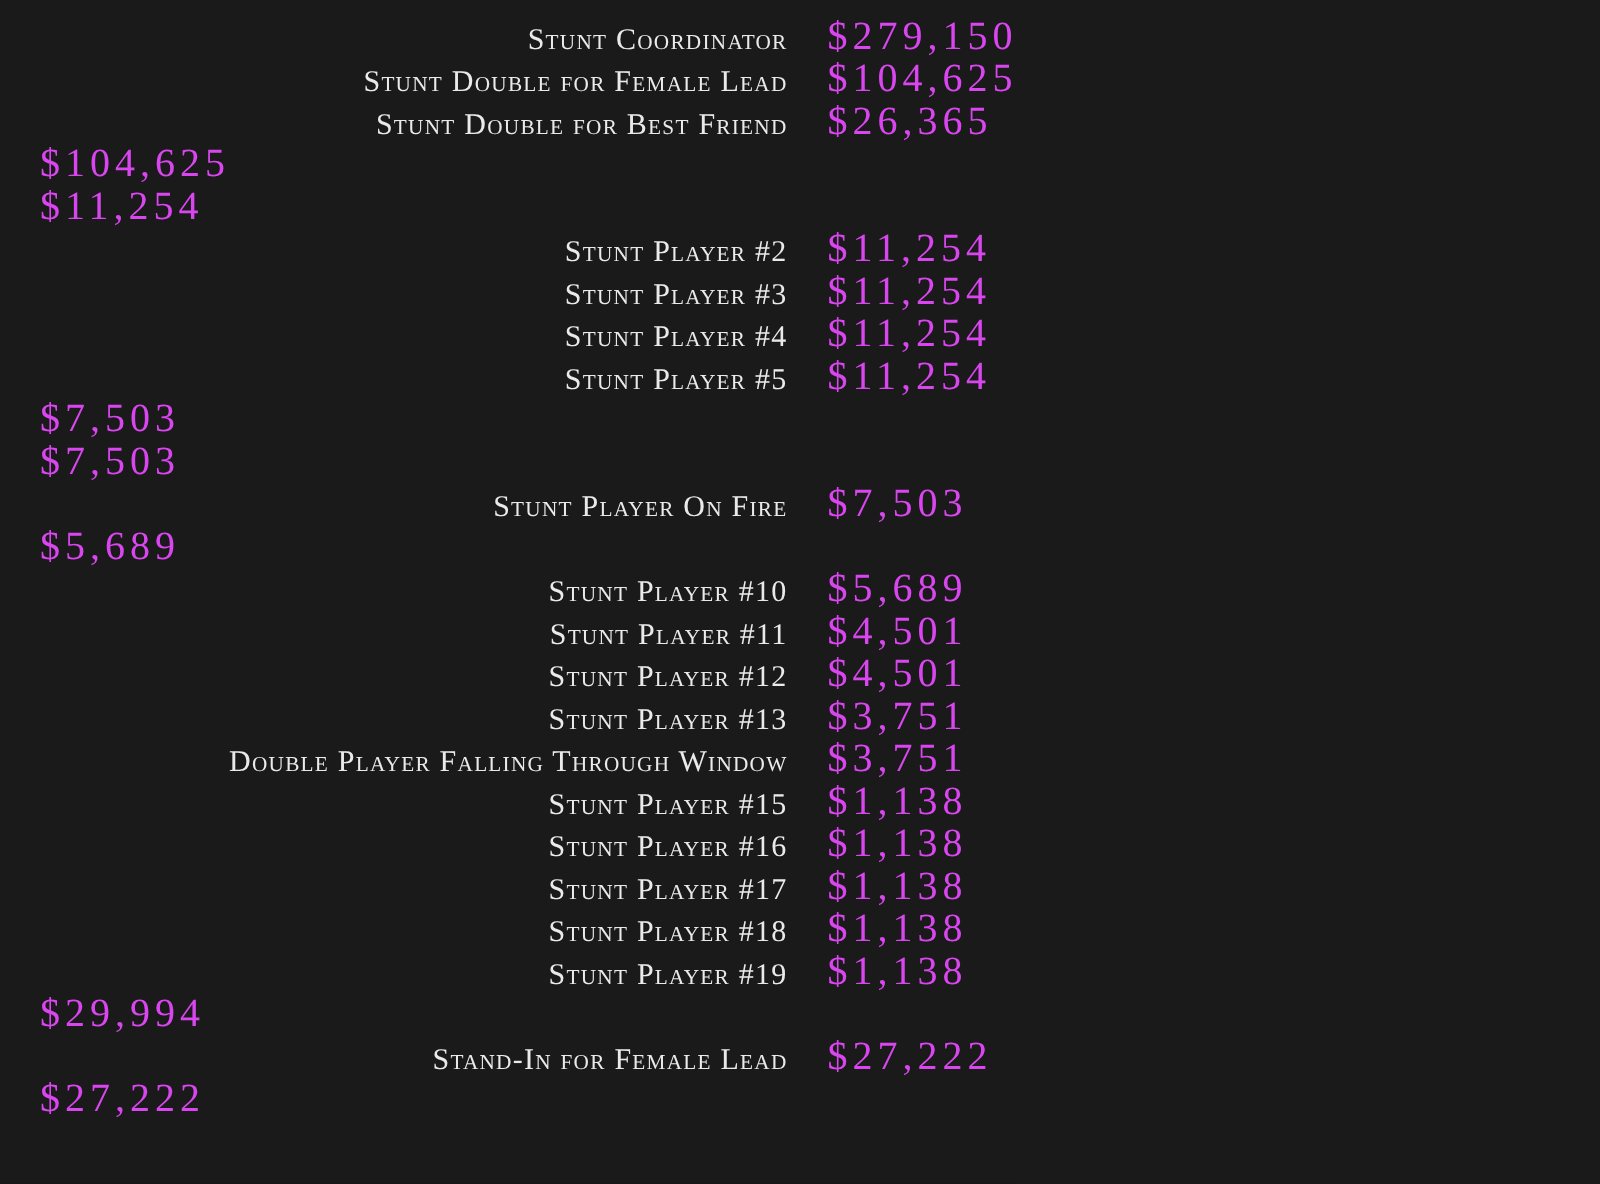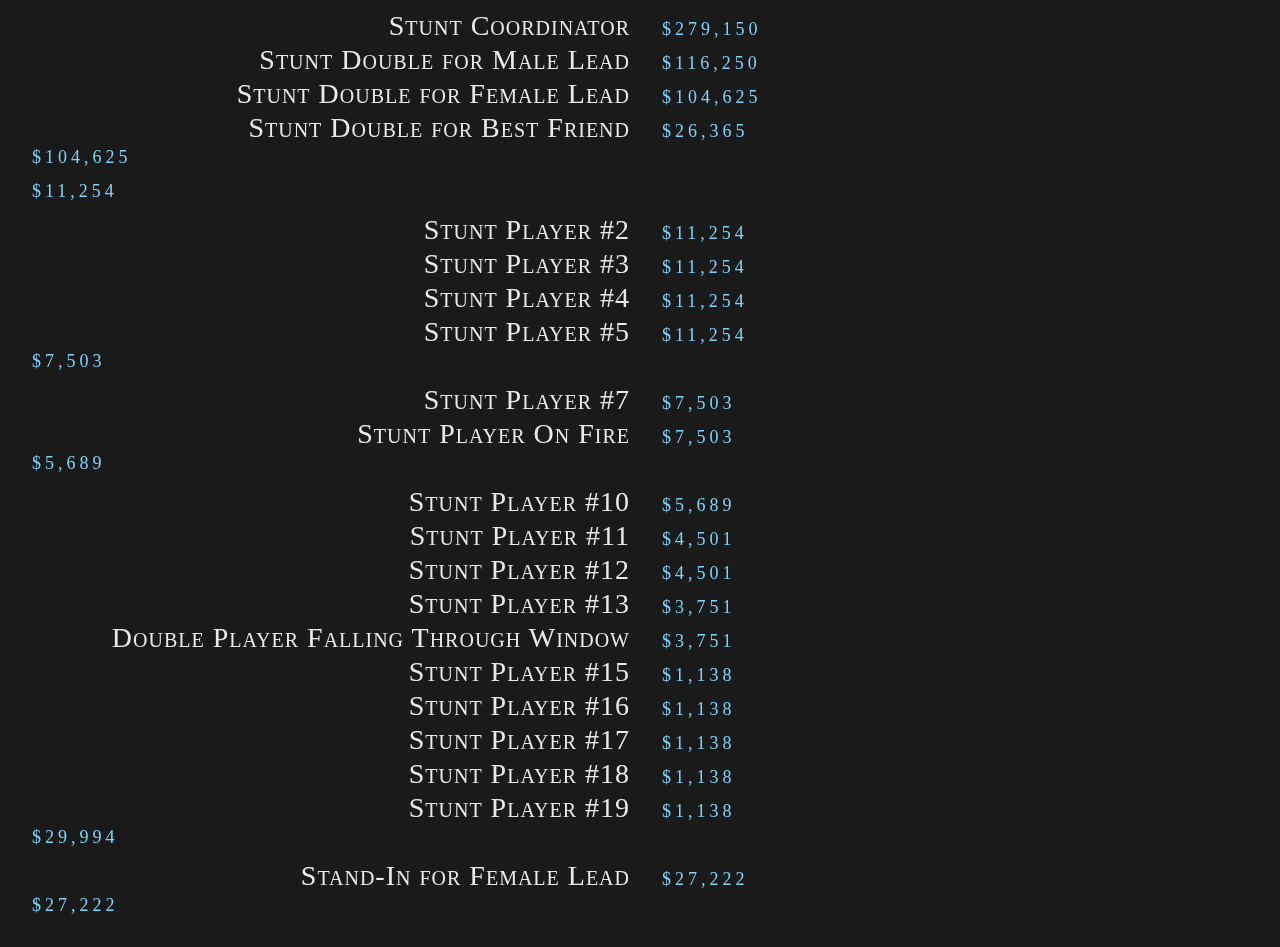--- a/index.html
+++ b/index.html
@@ -23,45 +23,41 @@
     display: flex;
     flex-direction: row;
     align-items: baseline;
     line-height: 1.0;
     height: 34px;
   }
   .role {
     width: 630px;
     text-align: right;
     font-variant: small-caps;
-    font-size: 28px;
+    font-size: 24px;
     letter-spacing: 1px;
     padding-right: 0;
     color: #eaeaea;
     font-weight: 500;
   }
   .amount {
     padding-left: 32px;
-    font-size: 18px;
+    font-size: 32px;
     letter-spacing: 4px;
-    color: #7dd3fc;
+    color: #d946ef;
     font-variant-numeric: lining-nums;
   }
 </style>
 </head>
 <body>
 
 <div class="container" id="credits-container">
     <div class="row">
       <div class="role">Stunt Coordinator</div>
       <div class="amount">$279,150</div>
-    </div>
-    <div class="row">
-      <div class="role">Stunt Double for Male Lead</div>
-      <div class="amount">$116,250</div>
     </div>
     <div class="row">
       <div class="role">Stunt Double for Female Lead</div>
       <div class="amount">$104,625</div>
     </div>
     <div class="row">
       <div class="role">Stunt Double for Best Friend</div>
       <div class="amount">$26,365</div>
     </div>
     <div class="row">
@@ -83,21 +79,20 @@
       <div class="amount">$11,254</div>
     </div>
     <div class="row">
       <div class="role">Stunt Player #5</div>
       <div class="amount">$11,254</div>
     </div>
     <div class="row">
       <div class="amount">$7,503</div>
     </div>
     <div class="row">
-      <div class="role">Stunt Player #7</div>
       <div class="amount">$7,503</div>
     </div>
     <div class="row">
       <div class="role">Stunt Player On Fire</div>
       <div class="amount">$7,503</div>
     </div>
     <div class="row">
       <div class="amount">$5,689</div>
     </div>
     <div class="row">

